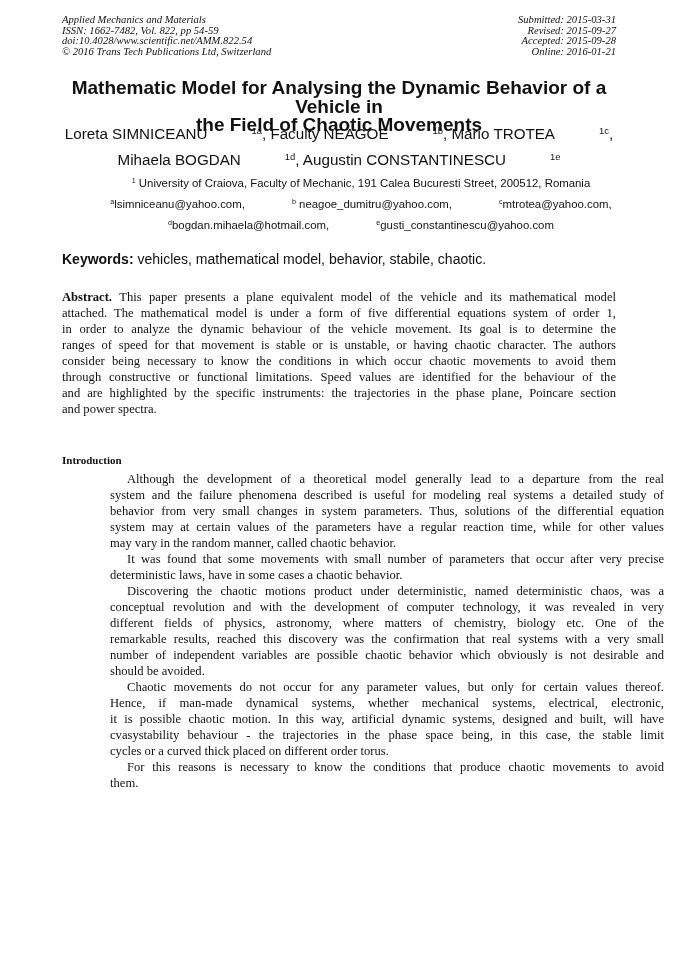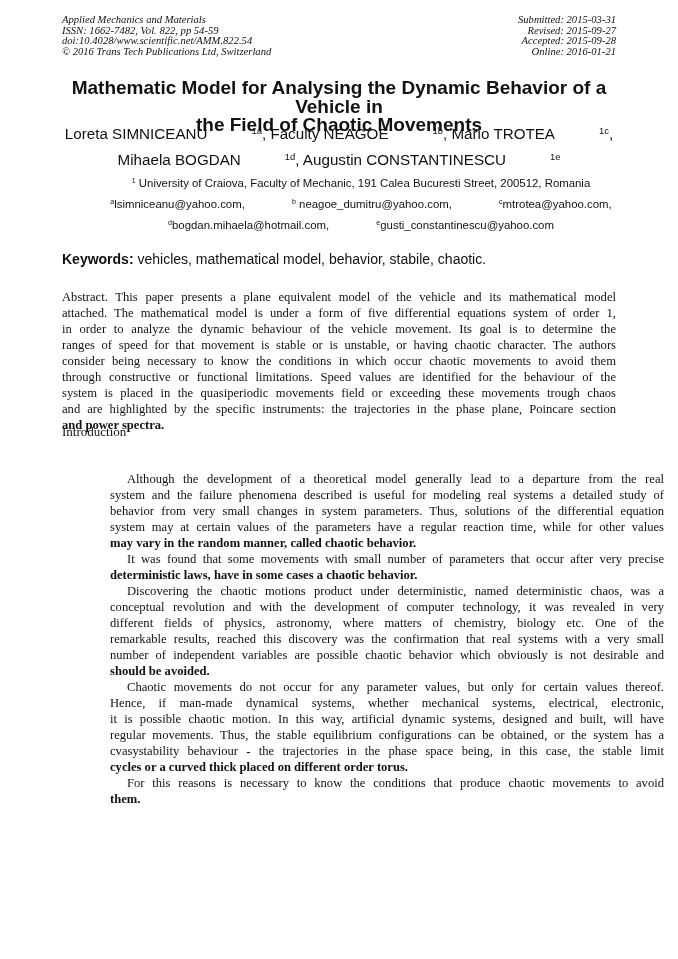--- a/index.html
+++ b/index.html
@@ -9,25 +9,25 @@
   .hdr-right { position: absolute; right: 0; top: 0; text-align: right; white-space: nowrap; }
   .title { position: absolute; top: 79px; left: 40px; width: 598px; text-align: center; font-family: "Liberation Sans", sans-serif; font-weight: bold; font-size: 19px; line-height: 18.5px; }
   .authors { position: absolute; top: 121px; left: 30px; width: 618px; text-align: center; font-family: "Liberation Sans", sans-serif; font-size: 15.2px; line-height: 26px; }
   .authors sup, .emails sup, .affil sup { font-size: 0.62em; vertical-align: 0.55em; line-height: 0; margin-left: 44px; }
   .affil { position: absolute; top: 173px; left: 30px; width: 618px; text-align: center; font-family: "Liberation Sans", sans-serif; font-size: 11.4px; line-height: 20px; }
   .emails { position: absolute; top: 194px; left: 30px; width: 618px; text-align: center; font-family: "Liberation Sans", sans-serif; font-size: 11.4px; line-height: 21px; }
   .keywords { position: absolute; top: 252px; left: 62px; width: 554px; font-family: "Liberation Sans", sans-serif; font-size: 14px; line-height: 14px; white-space: nowrap; }
   .keywords b { font-weight: bold; }
   .serif-block { position: absolute; left: 62px; width: 554px; font-family: "Liberation Serif", serif; font-size: 12.6px; line-height: 16px; text-align: justify; }
   .abstract { top: 289px; }
-  .abstract b { font-weight: normal; }
-  .section-head { position: absolute; top: 424px; left: 62px; font-family: "Liberation Serif", serif; font-weight: normal; font-size: 13px; line-height: 16px; }
+  .abstract b { font-weight: bold; }
+  .section-head { position: absolute; top: 452px; left: 62px; font-family: "Liberation Serif", serif; font-weight: bold; font-size: 11px; line-height: 16px; }
   .intro { top: 471px; margin-left: 48px; }
   .line { display: block; text-align: justify; text-align-last: justify; white-space: nowrap; }
-  .line.last { text-align-last: left; font-weight: bold; }
+  .line.last { text-align-last: left; }
 </style>
 </head>
 <body>
 
 <div class="hdr">
   <div class="hdr-left">
     <div>Applied Mechanics and Materials</div>
     <div>ISSN: 1662-7482, Vol. 822, pp 54-59</div>
     <div>doi:10.4028/www.scientific.net/AMM.822.54</div>
     <div>© 2016 Trans Tech Publications Ltd, Switzerland</div>
@@ -71,21 +71,20 @@
   <b>Keywords:</b><span> vehicles, mathematical model, behavior, stabile, chaotic.</span>
 </div>
 
 <div class="serif-block abstract">
   <span class="line"><b>Abstract.</b><span> This paper presents a plane equivalent model of the vehicle and its mathematical model</span></span>
   <span class="line">attached. The mathematical model is under a form of five differential equations system of order 1,</span>
   <span class="line">in order to analyze the dynamic behaviour of the vehicle movement. Its goal is to determine the</span>
   <span class="line">ranges of speed for that movement is stable or is unstable, or having chaotic character. The authors</span>
   <span class="line">consider being necessary to know the conditions in which occur chaotic movements to avoid them</span>
   <span class="line">through constructive or functional limitations. Speed values are identified for the behaviour of the</span>
-  <span class="line">system is placed in the quasiperiodic movements field or exceeding these movements trough chaos</span>
   <span class="line">and are highlighted by the specific instruments: the trajectories in the phase plane, Poincare section</span>
   <span class="line last">and power spectra.</span>
 </div>
 
 <div class="section-head">Introduction</div>
 
 <div class="serif-block intro" id="intro-body">
     <span class="line" style="padding-left: 17px;">Although the development of a theoretical model generally lead to a departure from the real</span>
     <span class="line">system and the failure phenomena described is useful for modeling real systems a detailed study of</span>
     <span class="line">behavior from very small changes in system parameters. Thus, solutions of the differential equation</span>
@@ -95,18 +94,17 @@
     <span class="line last">deterministic laws, have in some cases a chaotic behavior.</span>
     <span class="line" style="padding-left: 17px;">Discovering the chaotic motions product under deterministic, named deterministic chaos, was a</span>
     <span class="line">conceptual revolution and with the development of computer technology, it was revealed in very</span>
     <span class="line">different fields of physics, astronomy, where matters of chemistry, biology etc. One of the</span>
     <span class="line">remarkable results, reached this discovery was the confirmation that real systems with a very small</span>
     <span class="line">number of independent variables are possible chaotic behavior which obviously is not desirable and</span>
     <span class="line last">should be avoided.</span>
     <span class="line" style="padding-left: 17px;">Chaotic movements do not occur for any parameter values, but only for certain values thereof.</span>
     <span class="line">Hence, if man-made dynamical systems, whether mechanical systems, electrical, electronic,</span>
     <span class="line">it is possible chaotic motion. In this way, artificial dynamic systems, designed and built, will have</span>
-    <span class="line">regular movements. Thus, the stable equilibrium configurations can be obtained, or the system has a</span>
     <span class="line">cvasystability behaviour - the trajectories in the phase space being, in this case, the stable limit</span>
     <span class="line last">cycles or a curved thick placed on different order torus.</span>
     <span class="line" style="padding-left: 17px;">For this reasons is necessary to know the conditions that produce chaotic movements to avoid</span>
     <span class="line last">them.</span>
   </div>
 
 </body></html>

